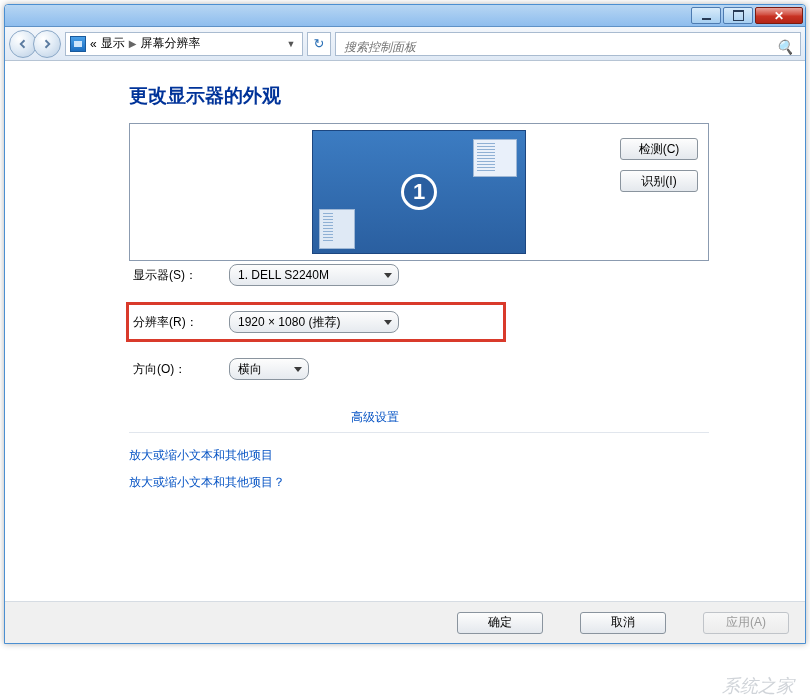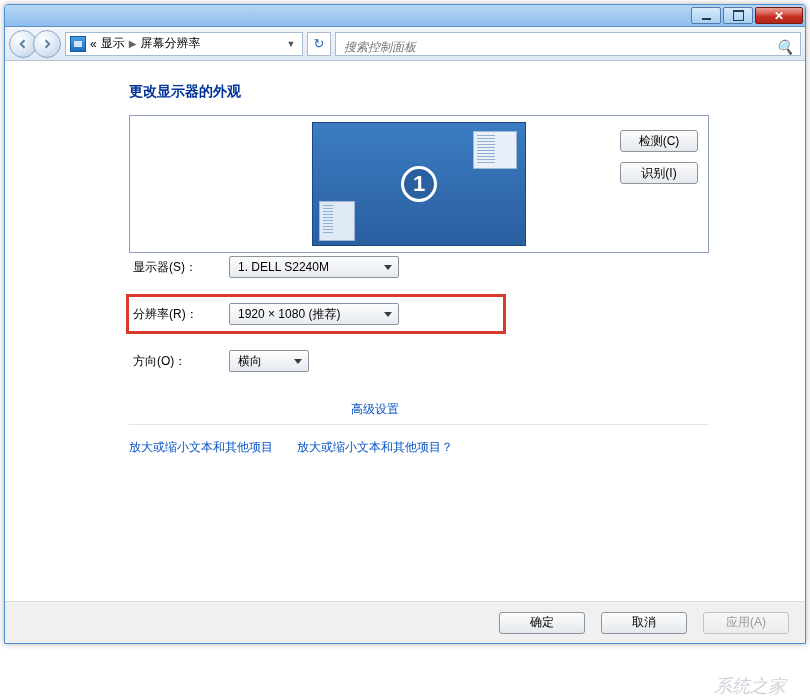--- a/index.html
+++ b/index.html
@@ -133,21 +133,21 @@
 
   
   .content {
     padding: 22px 24px 14px 24px;
     background:#fff;
     height: calc(100% - 22px - 34px - 42px);
     overflow:hidden;
   }
   .page-title {
     color:#003399;
-    font-size:14px;
+    font-size:19px;
     margin: 0 0 14px 100px;
   }
 
   
   .preview-wrap {
     margin-left: 100px;
     width: 580px;
     border:1px solid #8b9bb0;
     padding:6px;
     display:flex;
@@ -190,39 +190,40 @@
   .win-btn {
     min-width: 78px;
     height: 22px;
     padding: 0 10px;
     background: linear-gradient(to bottom,#fdfdfd,#e4e8ed);
     border:1px solid #8a949e;
     border-radius:3px;
     font-size:12px;
     display:inline-flex; align-items:center; justify-content:center;
     cursor:default;
+    margin-left:37px;
   }
   .win-btn.disabled { color:#9a9a9a; border-color:#c0c4c9; background:linear-gradient(to bottom,#f7f7f7,#ececec);}
   
   .form {
     margin-left: 100px;
   }
   .row {
     display:flex;
     align-items:center;
     gap: 18px;
     margin-bottom: 16px;
     padding: 3px 4px;
   }
   .row-label { width: 78px; font-size:12px; color:#000;}
   .combo {
     height: 22px;
     border:1px solid #8a949e;
     background: linear-gradient(to bottom,#fdfdfd,#e6eaef);
-    border-radius:2px;
+    border-radius:8px;
     padding: 0 22px 0 8px;
     font-size:12px;
     display:inline-flex;
     align-items:center;
     position:relative;
     cursor:default;
   }
   .combo::after {
     content:"";
     position:absolute;
@@ -253,40 +254,40 @@
     font-size:12px;
     cursor:pointer;
   }
   hr.sep {
     border:none; border-top:1px solid #e1e6ed;
     margin: 6px 0 14px 100px;
     width: 580px;
   }
   .links {
     margin-left:100px;
-    display:flex; flex-direction:row; gap:24px;
+    display:flex; flex-direction:column; gap:10px;
   }
 
   
   .footer {
     height: 42px;
     background: #f0f0f0;
     border-top:1px solid #d6dce3;
     display:flex;
     align-items:center;
     justify-content:flex-end;
-    gap:16px;
+    gap:0;
     padding: 0 16px;
   }
   .footer .win-btn { min-width: 86px; }
 
   
   .watermark {
     position:absolute;
-    right:24px; bottom:2px;
+    right:16px; bottom:2px;
     color:#d0d4d9;
     font-size:18px;
     font-style:italic;
     pointer-events:none;
   }
 </style>
 </head>
 <body>
 
 <div class="window">

